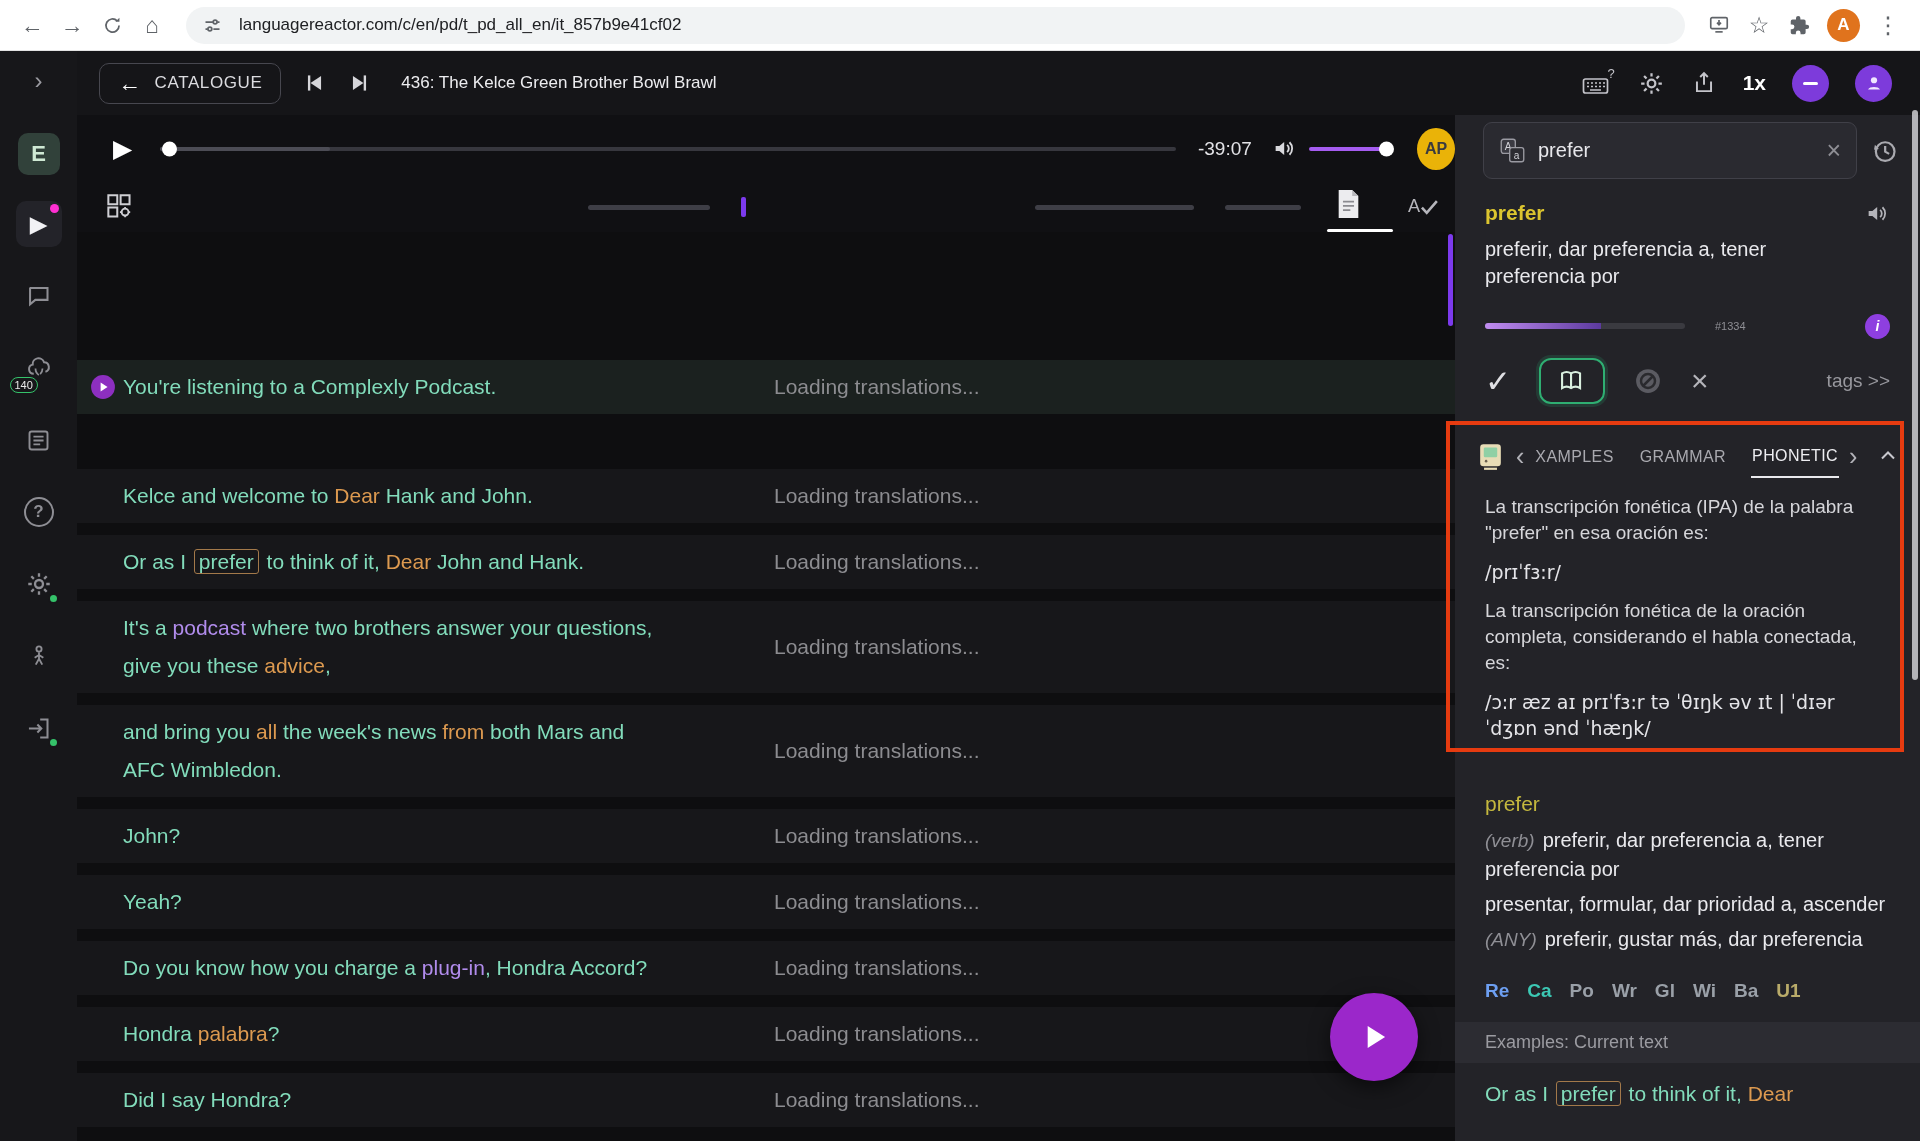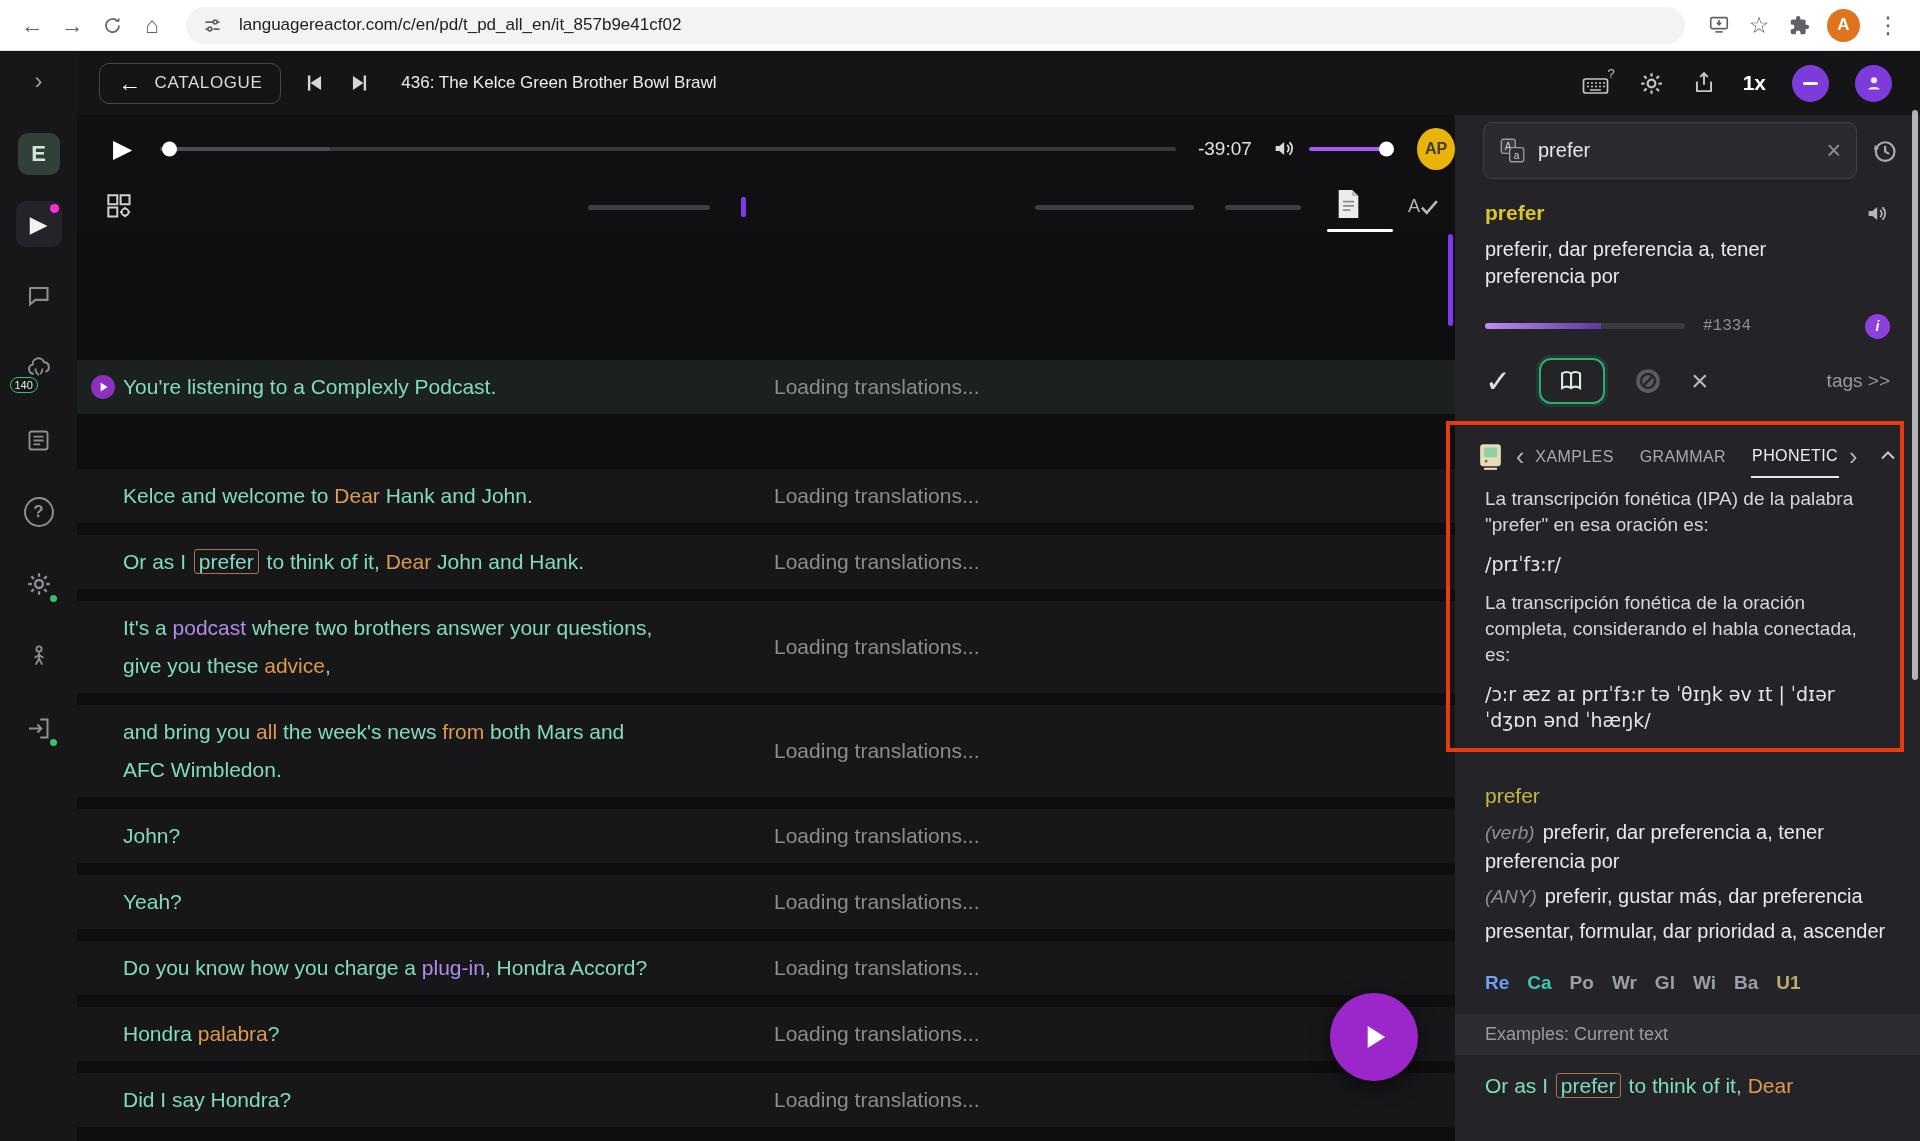--- a/index.html
+++ b/index.html
@@ -85,36 +85,36 @@
   .search-box { flex:1; height:57px; background:#2a2a30; border:1px solid #404048; border-radius:9px; display:flex; align-items:center; padding:0 15px; gap:12px; }
   .search-input { flex:1; background:transparent; border:none; outline:none; color:#e7e7eb; font-size:20px; font-family:inherit; min-width:0; }
   .clear-x { color:#8e8e94; font-size:25px; line-height:1; }
   .wordcard { padding:22px 30px 0 30px; flex-shrink:0; }
   .headword-row { display:flex; align-items:flex-start; }
   .headword { color:#dcc52f; font-size:21px; font-weight:700; }
   .wtrans { color:#e9e9ed; font-size:20px; line-height:27px; width:370px; margin-top:6px; }
   .progress-row { display:flex; align-items:center; margin-top:24px; height:24px; }
   .wprog { width:200px; height:6px; border-radius:3px; background:#3a3a40; position:relative; overflow:hidden; }
   .wprog::before { content:""; position:absolute; left:0; top:0; bottom:0; width:58%; background:linear-gradient(90deg,#c08cf0,#5c3a9e); }
-  .wid { color:#8e8e94; font-size:16px; margin-left:18px;font-family:Liberation Mono, monospace; }
+  .wid { color:#8e8e94; font-size:11px; margin-left:30px; }
   .info { margin-left:auto; width:25px; height:25px; border-radius:50%; background:#8e3fe0; color:#fff; font-size:14px; font-weight:700; font-style:italic; display:flex; align-items:center; justify-content:center; }
   .actions { display:flex; align-items:center; margin-top:20px; gap:28px; }
   .check { color:#dfdfe3; font-size:31px; line-height:1; }
   .bookbtn { width:66px; height:46px; border:2px solid #2fae72; border-radius:12px; display:flex; align-items:center; justify-content:center; box-shadow:0 0 0 3px rgba(47,174,114,.18); }
   .close-x { color:#b4b4ba; font-size:30px; line-height:1; }
   .tags { margin-left:auto; color:#98989e; font-size:19px; }
 
   .tabsrow { margin-top:28px; display:flex; align-items:center; padding:0 20px 0 20px; height:48px; gap:10px; flex-shrink:0; }
   .tabs { display:flex; gap:24px; align-items:center; }
   .tab { color:#a9a9af; font-size:16px; letter-spacing:.4px; padding:13px 1px 11px; white-space:nowrap; }
   .tab.active { color:#ededf1; border-bottom:2px solid #e9e9ed; }
   .chev { color:#b2b2b8; font-size:25px; line-height:1; }
   .collapse { margin-left:auto; display:flex; }
 
-  .phonetic { padding:6px 52px 4px 30px; color:#d6d6da; font-size:19px; line-height:26px; flex-shrink:0; }
+  .phonetic { padding:6px 52px 4px 30px; color:#d6d6da; font-size:19px; line-height:26px; flex-shrink:0;margin-top:8px; }
   .phonetic p { margin-bottom:13px; }
   .ipa { font-family:"DejaVu Sans", sans-serif; color:#e5e5e9; }
 
   .dictsec { padding:34px 34px 0 30px; flex-shrink:0; }
   .dhead { color:#c4b83e; font-size:21px; margin-bottom:10px; }
   .entry { color:#e9e9ed; font-size:20px; line-height:29px; margin-bottom:6px; }
   .pos { color:#8f8f95; font-style:italic; margin-right:8px; font-size:19px; }
   .sources { display:flex; gap:18px; padding:20px 30px 20px; font-size:19px; font-weight:600; flex-shrink:0; }
   .exhead { background:#2c2c32; color:#9b9ba1; font-size:18px; padding:10px 0 10px 30px; flex-shrink:0; }
   .exline { padding:16px 30px 0; font-size:21px; line-height:30px; white-space:pre-wrap; flex-shrink:0; }
@@ -462,22 +462,22 @@
             <p>La transcripción fonética (IPA) de la palabra "prefer" en esa oración es:</p>
             <p class="ipa">/prɪˈfɜ:r/</p>
             <p>La transcripción fonética de la oración completa, considerando el habla conectada, es:</p>
             <p class="ipa">/ɔ:r æz aɪ prɪˈfɜ:r tə ˈθɪŋk əv ɪt | ˈdɪər ˈdʒɒn ənd ˈhæŋk/</p>
           </div>
 
           <div class="dictsec">
             <div class="dhead">prefer</div>
             <div>
                 <div class="entry"><span class="pos">(verb)</span><span>preferir, dar preferencia a, tener preferencia por</span></div>
+                <div class="entry"><span>presentar, formular, dar prioridad a, ascender</span></div>
                 <div class="entry"><span class="pos">(ANY)</span><span>preferir, gustar más, dar preferencia</span></div>
-                <div class="entry"><span>presentar, formular, dar prioridad a, ascender</span></div>
               </div>
           </div>
 
           <div class="sources">
               <span class="src" style="color: rgb(109, 159, 242);">Re</span>
               <span class="src" style="color: rgb(60, 200, 180);">Ca</span>
               <span class="src" style="color: rgb(154, 160, 168);">Po</span>
               <span class="src" style="color: rgb(154, 160, 168);">Wr</span>
               <span class="src" style="color: rgb(154, 160, 168);">Gl</span>
               <span class="src" style="color: rgb(154, 160, 168);">Wi</span>

